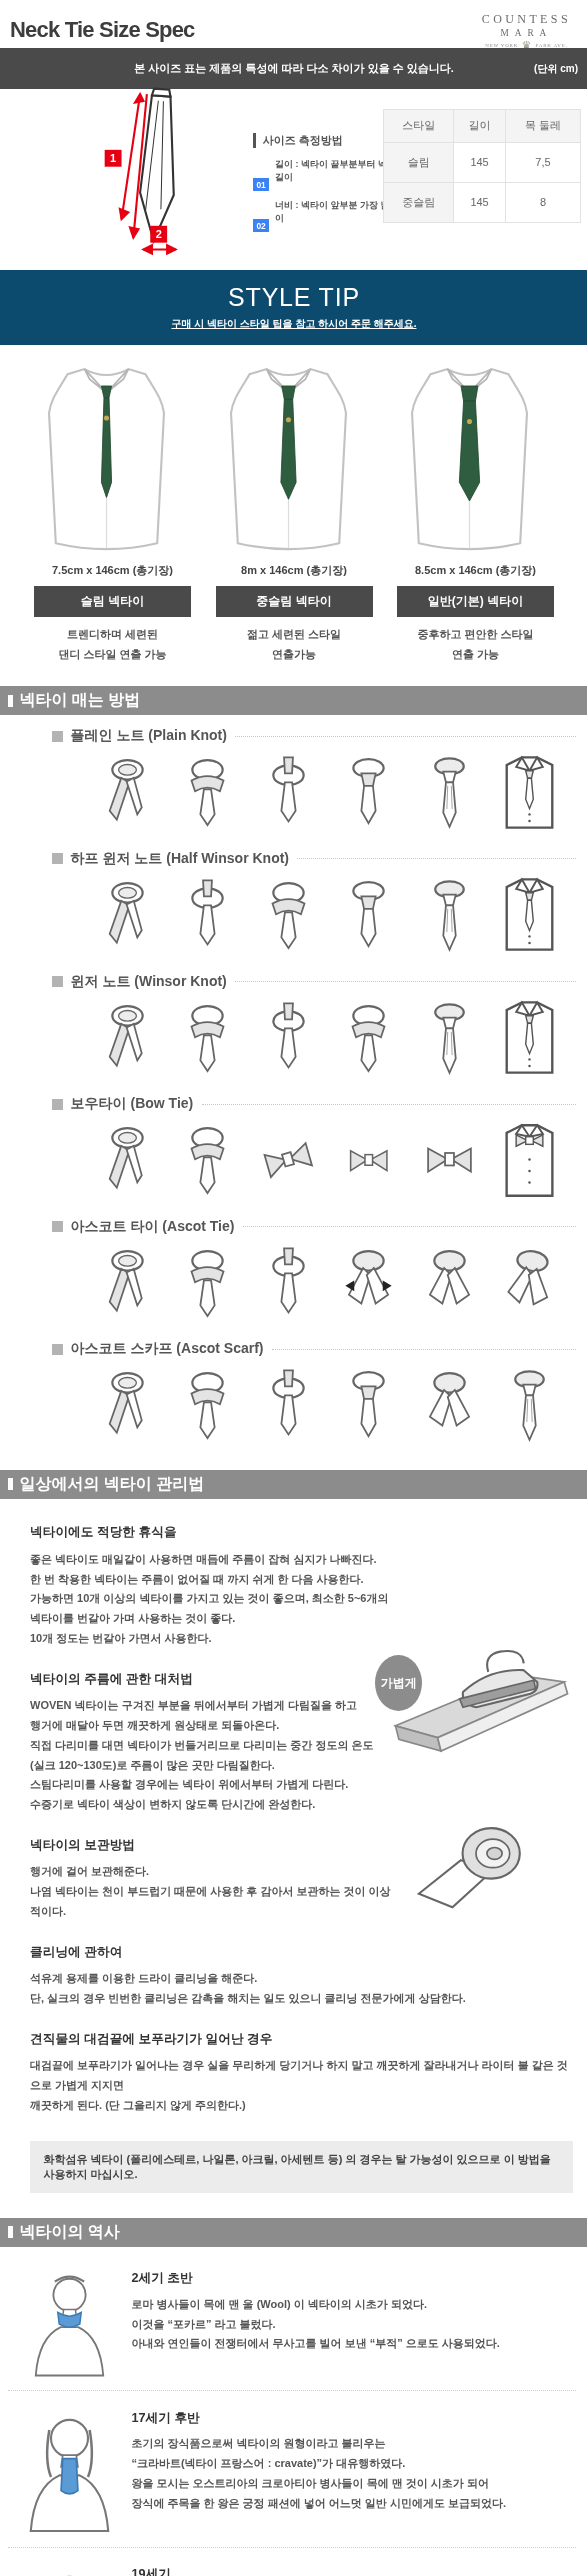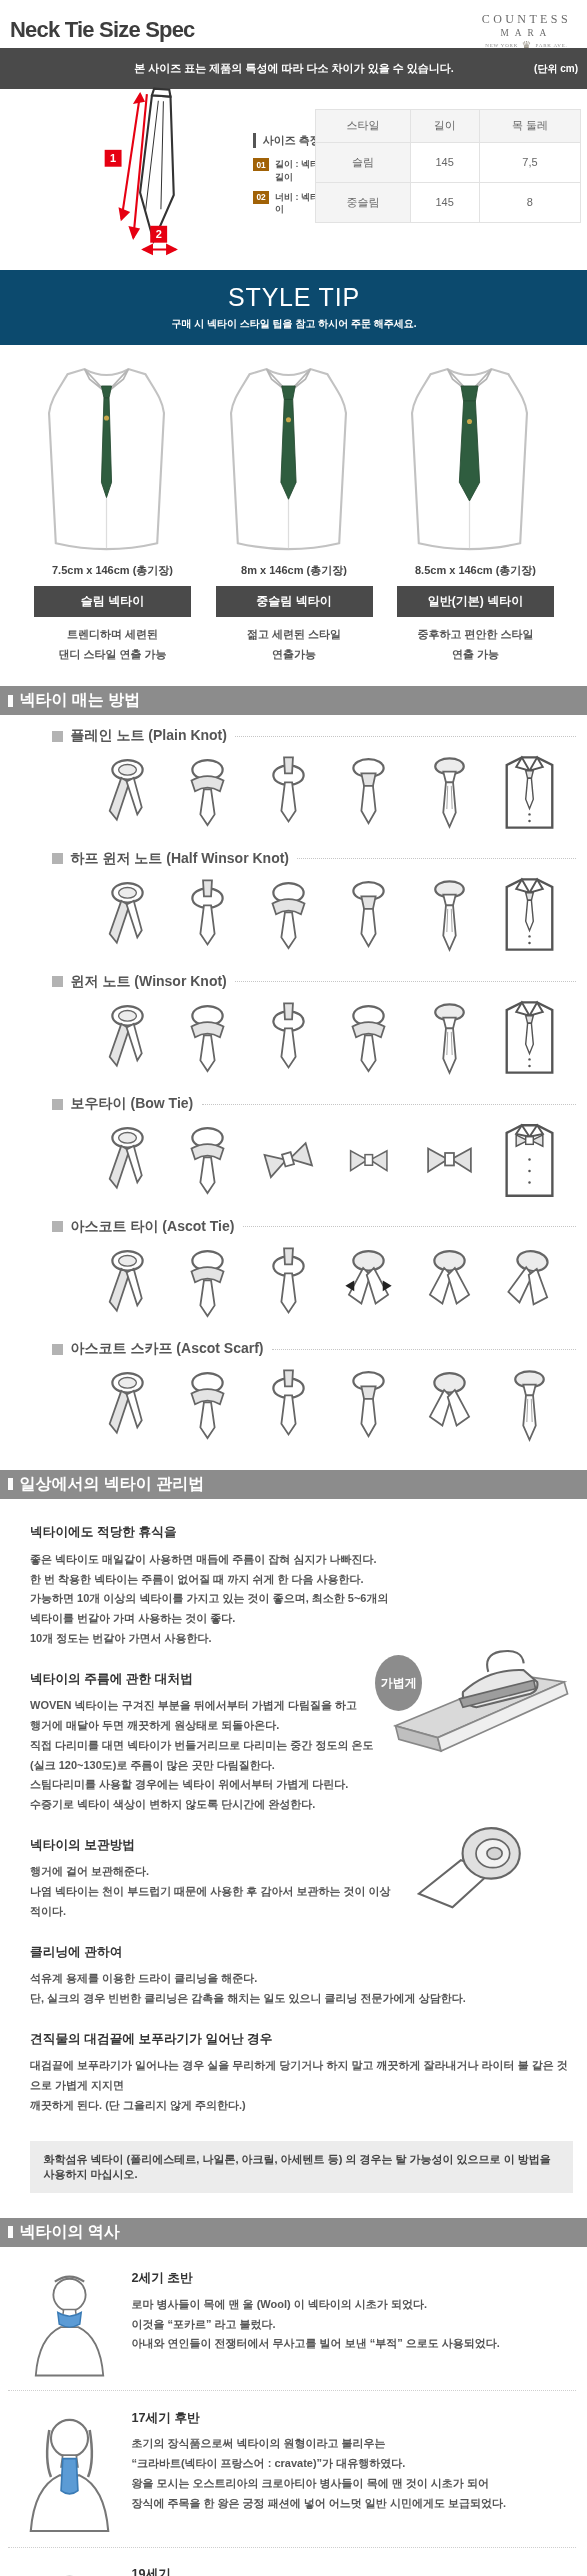--- a/index.html
+++ b/index.html
@@ -18,31 +18,31 @@
   
   .notice { position: relative; background: #4a4a4a; color: #fff; height: 41px; display: flex; align-items: center; justify-content: center; font-size: 11px; font-weight: bold; }
   .notice .unit { position: absolute; right: 10px; font-weight: bold; font-size: 10px; }
 
   
   .spec { position: relative; height: 181px; padding: 6.8px 8.4px 0 0; }
   .spec-tie { position: absolute; left: 81px; top: -5px; }
   .measure { position: absolute; left: 253px; top: 44px; width: 211px; }
   .m-head { font-size: 11px; font-weight: bold; color: #555; border-left: 3.4px solid #555; padding-left: 6.8px; margin-bottom: 10px; }
   .m-item { display: flex; align-items: flex-start; margin-bottom: 7.6px; }
-  .m-no { background: #a16207; color: #fff; font-size: 8.4px; font-weight: bold; padding: 1.7px 3.4px; margin-right: 6px; flex: none; }
+  .m-no { background: #3b82f6; color: #fff; font-size: 8.4px; font-weight: bold; padding: 1.7px 3.4px; margin-right: 6px; flex: none; margin-top: 20px; }
   .m-txt { font-size: 9px; font-weight: bold; color: #555; line-height: 1.4; }
-  .stbl { position: absolute; right: 6.8px; top: 20px; width: 266px; border-collapse: collapse; text-align: center; font-size: 11px; color: #666; }
+  .stbl { position: absolute; right: 6.8px; top: 20px; width: 198px; border-collapse: collapse; text-align: center; font-size: 11px; color: #666; }
   .stbl th { background: #f4f4f4; font-weight: normal; border: 0.8px solid #e2e2e2; padding: 8.4px 3.4px; }
   .stbl td { border: 0.8px solid #e2e2e2; padding: 12px 3.4px; background: #fff; }
   .stbl td.c0 { background: #f4f4f4; }
 
   
   .styletip { background: #0c4a6e; color: #fff; text-align: center; padding: 12.7px 0 14.4px; }
   .styletip .t { font-size: 25px; font-weight: 300; letter-spacing: 0.8px; }
-  .styletip .s { font-size: 10px; font-weight: bold; margin-top: 5px; }
+  .styletip .s { font-size: 10px; font-weight: bold; margin-top: 5px; text-decoration: underline; }
 
   
   .shirts { display: flex; justify-content: space-between; padding: 18.6px 29px 22px; }
   .shirt-col { width: 167px; text-align: center; }
   .shirt-size { font-size: 11px; font-weight: bold; color: #444; margin-top: 8.4px; }
   .shirt-badge { background: #4a4a4a; color: #fff; font-size: 12px; font-weight: bold; padding: 6.8px 0; margin: 8.4px 5px; }
   .shirt-desc { font-size: 11px; font-weight: bold; color: #555; line-height: 1.75; white-space: pre-line; }
 
   
   .secbar { background: #8c8c8c; color: #fff; font-size: 16px; font-weight: bold; padding: 4.2px 8.4px; display: flex; align-items: center; }

